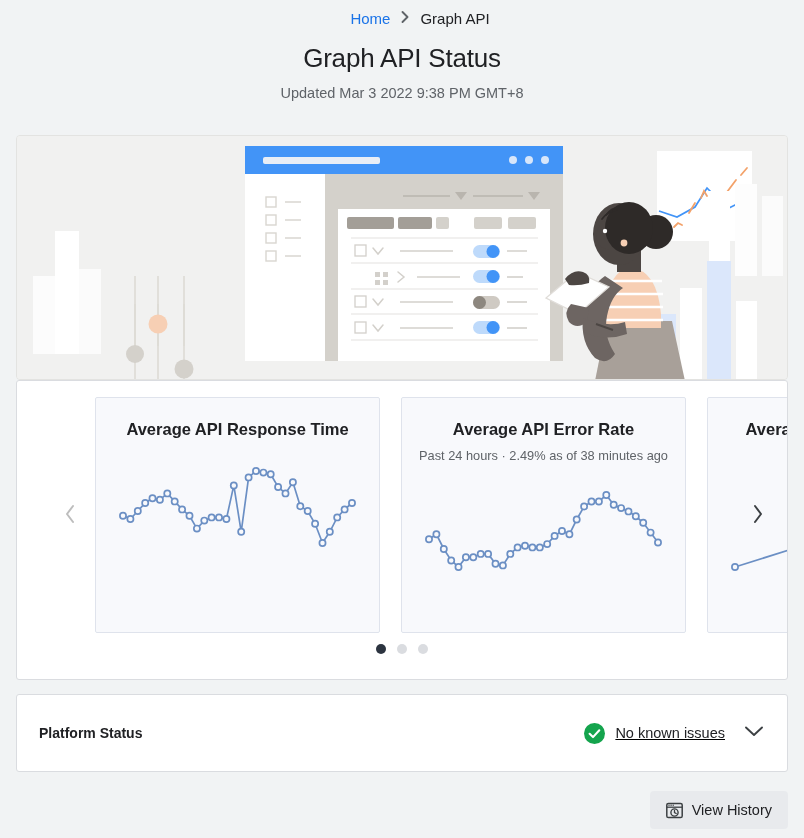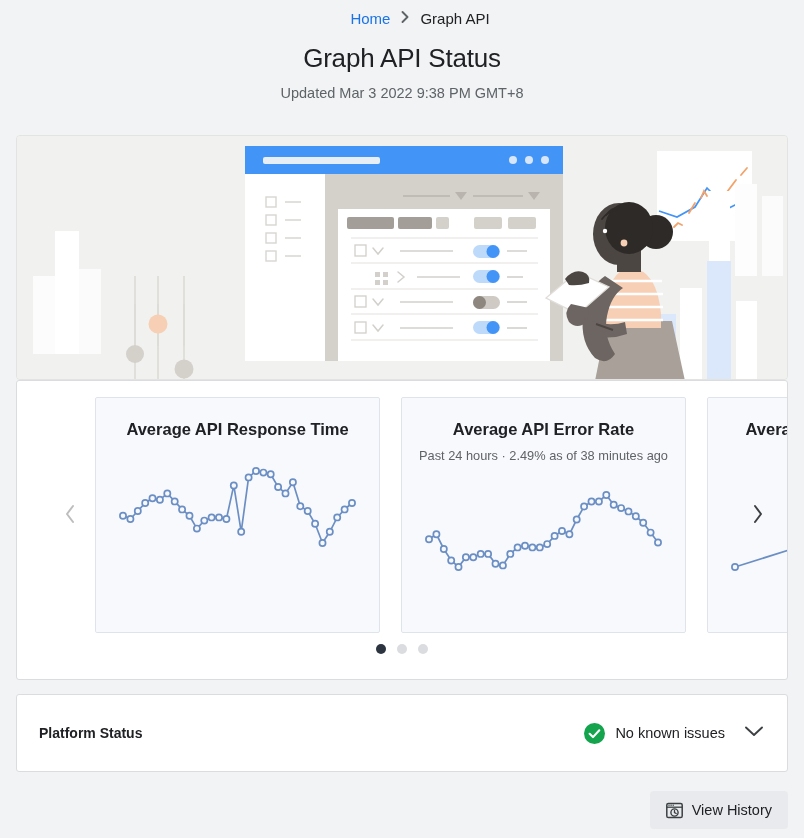--- a/index.html
+++ b/index.html
@@ -80,21 +80,21 @@
   .dot.active { background: #2c3440; }
 
   
   .status-panel {
     position: absolute; left: 16px; top: 694px;
     width: 772px; height: 78px;
     background: #ffffff; border: 1px solid #dadce0; border-radius: 3px;
     display: flex; align-items: center; padding: 0 22px;
   }
   .status-title { font-size: 14px; font-weight: bold; color: #202124; }
-  .status-right { margin-left: auto; display: flex; align-items: center; gap: 10px; }
+  .status-right { margin-left: auto; display: flex; align-items: center; gap: 10px; text-decoration: underline; }
   .status-badge-ico { width: 21px; height: 21px; display: block; }
   .status-text { font-size: 14.5px; color: #202124; }
   .chev-toggle { margin-left: 8px; cursor: pointer; display: flex; }
 
   
   .footer {
     position: absolute; right: 16px; top: 791px;
     display: flex; gap: 10px; flex-direction: column;
   }
   .btn {

